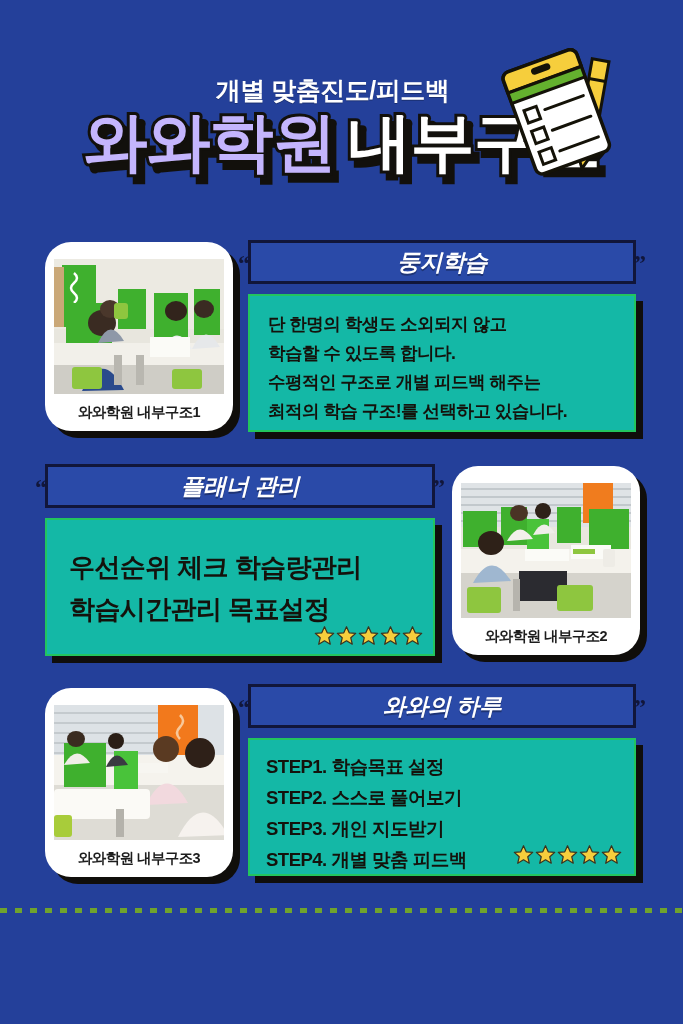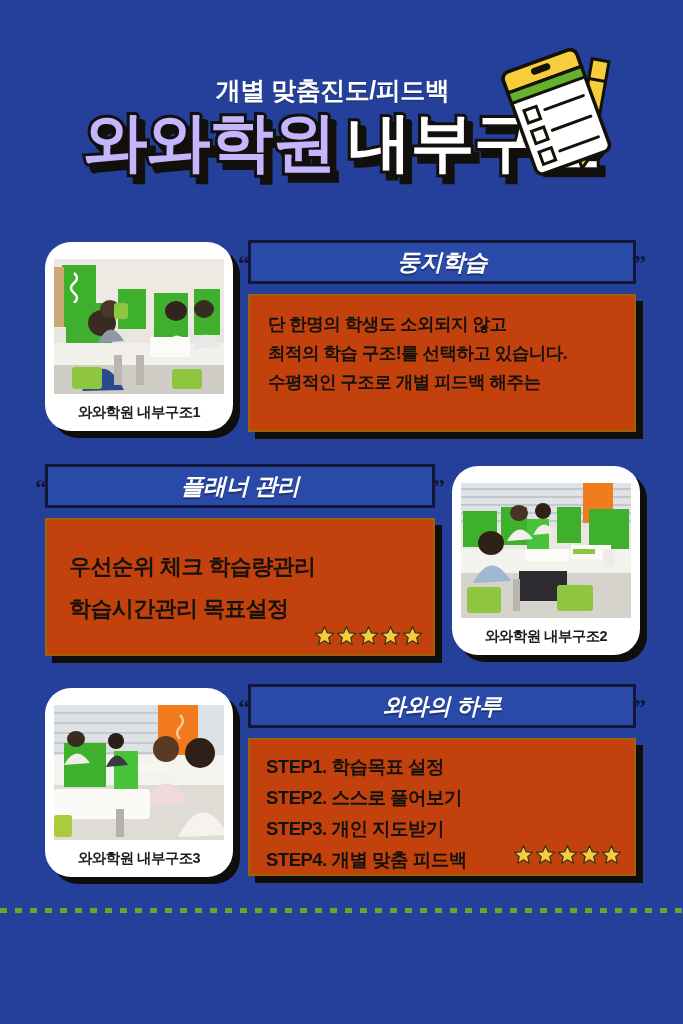--- a/index.html
+++ b/index.html
@@ -145,22 +145,22 @@
     color: #11163a;
     line-height: 1;
     font-family: "Liberation Serif", serif;
   }
   .quote.open  { left: -13px; }
   .quote.close { right: -13px; }
 
   
   .panel {
     position: absolute;
-    background: #c2410c;
-    border: 2px solid #a16207;
+    background: #14b8a6;
+    border: 2px solid #22c55e;
     box-shadow: 7px 7px 0 #100e0b;
   }
 
   .panel-text {
     font-size: 17.5px;
     font-weight: bold;
     color: #14120c;
     letter-spacing: -0.5px;
     line-height: 29px;
     white-space: nowrap;
@@ -169,21 +169,21 @@
   
   .sec1 .bar   { left: 248px; top: 8px;  width: 388px; }
   .sec1 .panel { left: 248px; top: 62px; width: 388px; height: 138px;
                  padding: 14px 0 0 18px; }
 
   
   .sec2 .bar   { left: 45px;  top: 6px;  width: 390px; }
   .sec2 .panel { left: 45px;  top: 60px; width: 390px; height: 138px;
                  padding: 26px 0 0 22px; }
   .sec2 .panel-text {
-    font-size: 22px;
+    font-size: 26px;
     line-height: 42px;
     letter-spacing: -0.6px;
   }
 
   
   .sec3 .bar   { left: 248px; top: 6px;  width: 388px; }
   .sec3 .panel { left: 248px; top: 60px; width: 388px; height: 138px;
                  padding: 11px 0 0 16px; }
   .sec3 .panel-text { font-size: 18.5px; line-height: 31px; }
 
@@ -282,22 +282,23 @@
     </div>
 
     <div class="bar">
       <span class="quote open">“</span>
       <span class="bar-label">둥지학습</span>
       <span class="quote close">”</span>
     </div>
 
     <div class="panel">
       <div class="panel-text">단 한명의 학생도 소외되지 않고</div>
+      <div class="panel-text">학습할 수 있도록 합니다.</div>
+      <div class="panel-text">수평적인 구조로 개별 피드백 해주는</div>
       <div class="panel-text">최적의 학습 구조!를 선택하고 있습니다.</div>
-      <div class="panel-text">수평적인 구조로 개별 피드백 해주는</div>
     </div>
   </div>
 
   <div class="section sec2">
 
     <div class="photo-card right">
       <div class="photo">
         <svg viewBox="0 0 170 135" width="170" height="135">
           <rect width="170" height="135" fill="#e9e7df"></rect>
           <rect x="0" y="0" width="170" height="44" fill="#dfe3e6"></rect>

